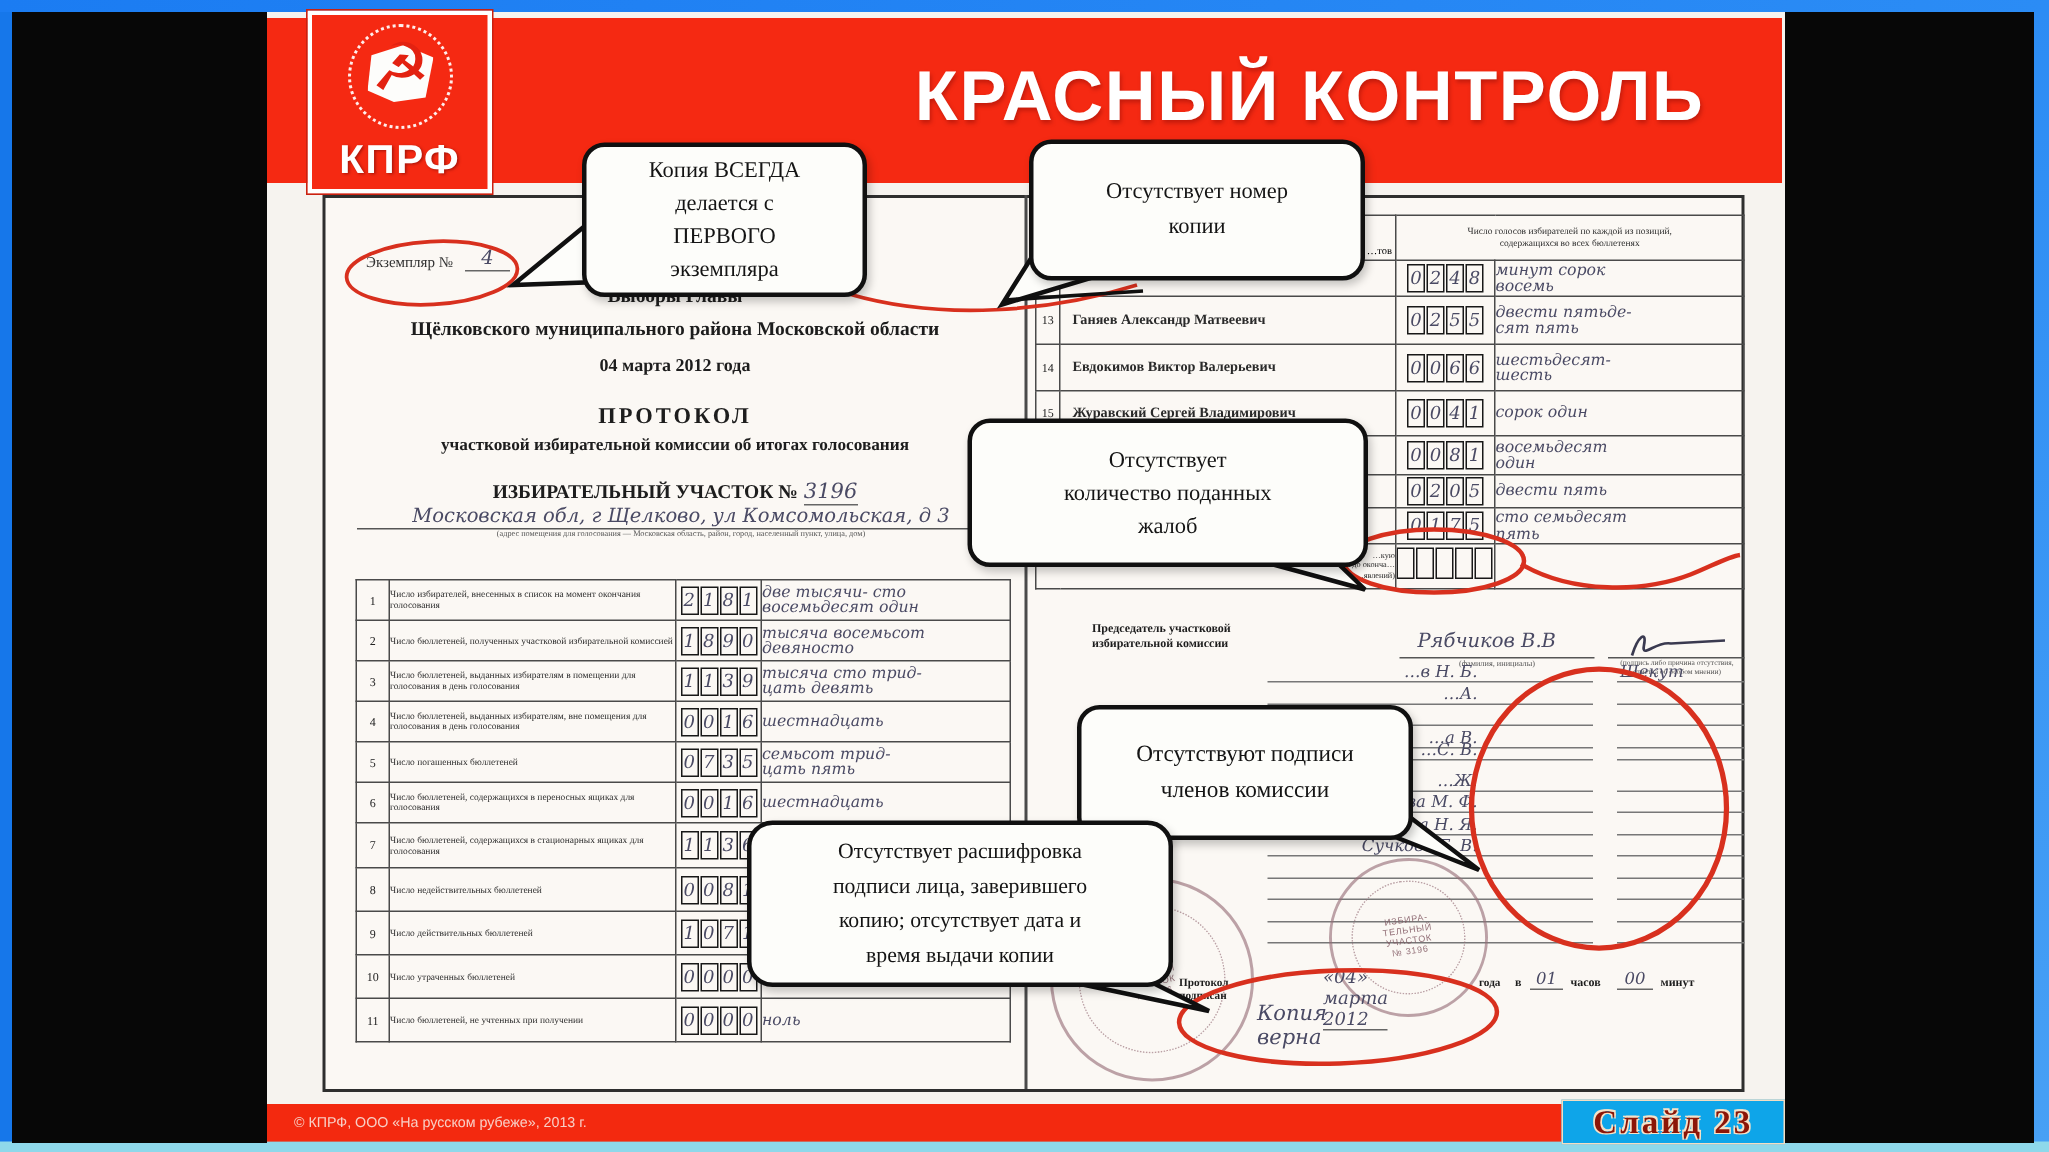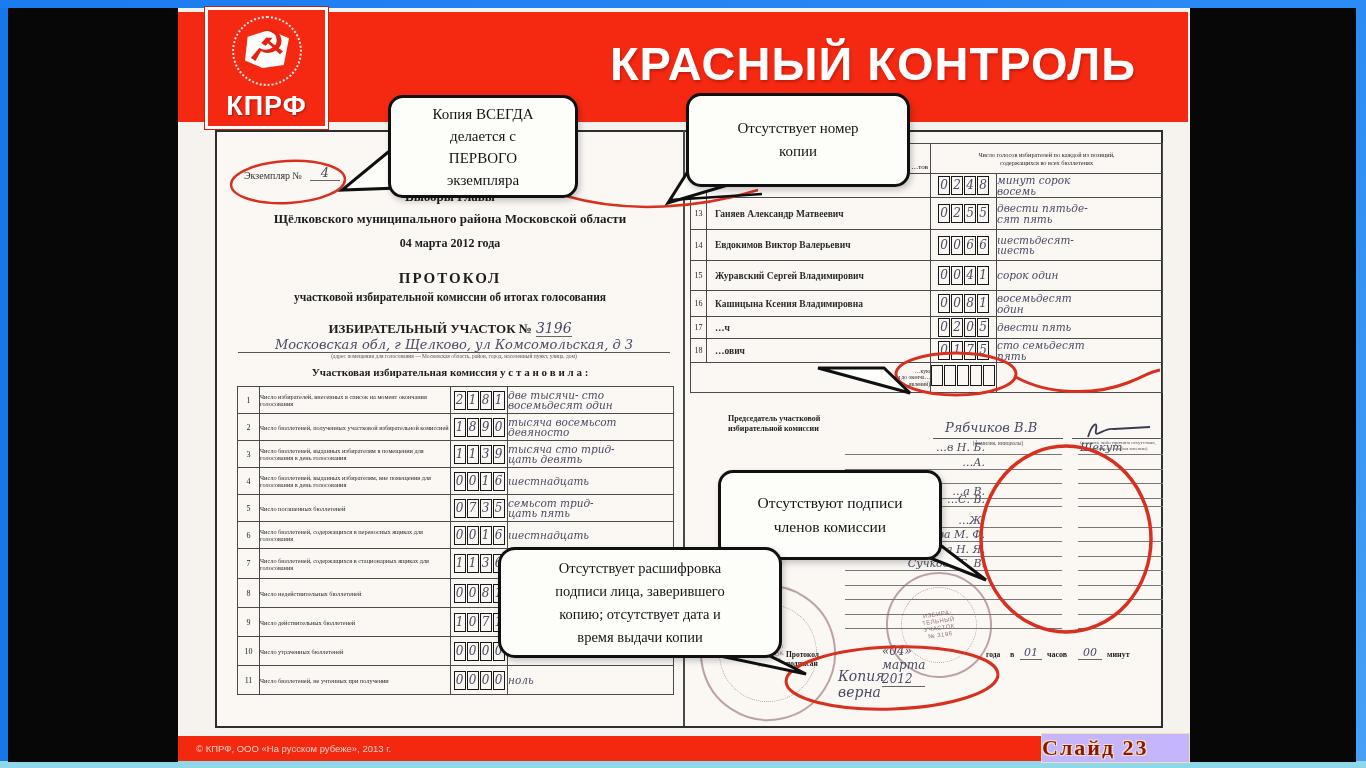--- a/index.html
+++ b/index.html
@@ -65,22 +65,22 @@
   
   .member-row{position:absolute;height:14px;z-index:4;}
   .mem-name{position:absolute;right:178px;bottom:1px;font-size:11px;}
   .mem-seg1{position:absolute;left:630px;top:13px;width:217px;border-bottom:1px solid #777;}
   .mem-seg2{position:absolute;left:863px;top:13px;width:85px;border-bottom:1px solid #777;}
   .mem-sig{position:absolute;left:865px;bottom:1px;font-size:11px;}
   
   #footer-bar{left:178px;top:736px;width:1012px;height:25px;background:#f3290f;z-index:12;}
   #footer-copy{position:absolute;left:18px;top:0;line-height:25px;font-size:9.5px;color:#f8cfc6;
                font-family:"Liberation Sans",sans-serif;}
-  #slide-badge{position:absolute;left:863px;top:-3px;width:149px;height:30px;background:#c4b5fd;
-               border:1px solid #f3ddc2;box-sizing:border-box;}
+  #slide-badge{position:absolute;left:863px;top:-3px;width:149px;height:30px;background:#0ea5e9;
+               border:1px solid #f3ddc2;box-sizing:border-box;text-align:center;}
   #slide-badge span{font-family:"Liberation Serif",serif;font-weight:bold;font-size:22px;line-height:28px;
     color:#8b1608;letter-spacing:2px;
     text-shadow:-1px -1px 0 #f6e2c8,1px -1px 0 #f6e2c8,-1px 1px 0 #f6e2c8,1px 1px 0 #f6e2c8;}
 </style>
 </head>
 <body>
 
 <div id="canvas">
 
   <div class="abs frame-top"></div>
@@ -112,21 +112,20 @@
   <div class="abs serifb" style="left:222px;top:211px;width:456px;text-align:center;font-size:13px;">Щёлковского муниципального района Московской области</div>
   <div class="abs serifb" style="left:230px;top:236px;width:440px;text-align:center;font-size:12px;">04 марта 2012 года</div>
   <div class="abs serifb" style="left:230px;top:270px;width:440px;text-align:center;font-size:15px;letter-spacing:2px;">ПРОТОКОЛ</div>
   <div class="abs serifb" style="left:226px;top:291px;width:448px;text-align:center;font-size:11.5px;">участковой избирательной комиссии об итогах голосования</div>
   <div class="abs" style="left:230px;top:319px;width:440px;text-align:center;">
     <span class="serifb" style="font-size:13px;">ИЗБИРАТЕЛЬНЫЙ УЧАСТОК №</span>
     <span class="hw uline" style="font-size:14px;">3196</span>
   </div>
   <div class="abs hw" style="left:238px;top:337px;width:432px;text-align:center;font-size:13px;border-bottom:1px solid #555;">Московская обл, г Щелково, ул Комсомольская, д 3</div>
   <div class="abs tiny" style="left:238px;top:353px;width:432px;text-align:center;font-size:5.5px;">(адрес помещения для голосования — Московская область, район, город, населенный пункт, улица, дом)</div>
-  <div class="abs serifb" style="left:230px;top:366px;width:440px;text-align:center;font-size:11px;">Участковая избирательная комиссия   у с т а н о в и л а :</div>
 
   <table class="doc-table" style="left:237px;top:386px;width:436px;">
     <colgroup>
         <col style="width:22px">
         <col style="width:191px">
         <col style="width:57px">
         <col style="width:166px">
       </colgroup>
     <tbody>
         <tr style="height: 27px;">
@@ -534,20 +533,23 @@
     <ellipse cx="1066" cy="539" rx="85" ry="93" fill="none" stroke="#d8301e" stroke-width="3.5"></ellipse>
     <ellipse cx="892" cy="678" rx="106" ry="31" fill="none" stroke="#d8301e" stroke-width="3" transform="rotate(-2 892 678)"></ellipse>
   </svg>
 
   <div class="callout" style="left:388px;top:95px;width:184px;height:97px;font-size:15px;line-height:22px;">Копия ВСЕГДА
 делается с
 ПЕРВОГО
 экземпляра</div>
   <div class="callout" style="left:686px;top:93px;width:218px;height:88px;font-size:15px;line-height:23px;">Отсутствует номер
 копии</div>
+  <div class="callout" style="left:645px;top:279px;width:261px;height:93px;font-size:15px;line-height:22px;">Отсутствует
+количество поданных
+жалоб</div>
   <div class="callout" style="left:718px;top:470px;width:218px;height:84px;font-size:15.5px;line-height:24px;">Отсутствуют подписи
 членов комиссии</div>
   <div class="callout" style="left:498px;top:547px;width:278px;height:105px;font-size:14.5px;line-height:23px;border-radius:17px;">Отсутствует расшифровка
 подписи лица, заверившего
 копию; отсутствует дата и
 время выдачи копии</div>
 
   <div class="abs" id="footer-bar">
     <div id="footer-copy">© КПРФ, ООО «На русском рубеже», 2013 г.</div>
     <div id="slide-badge">

